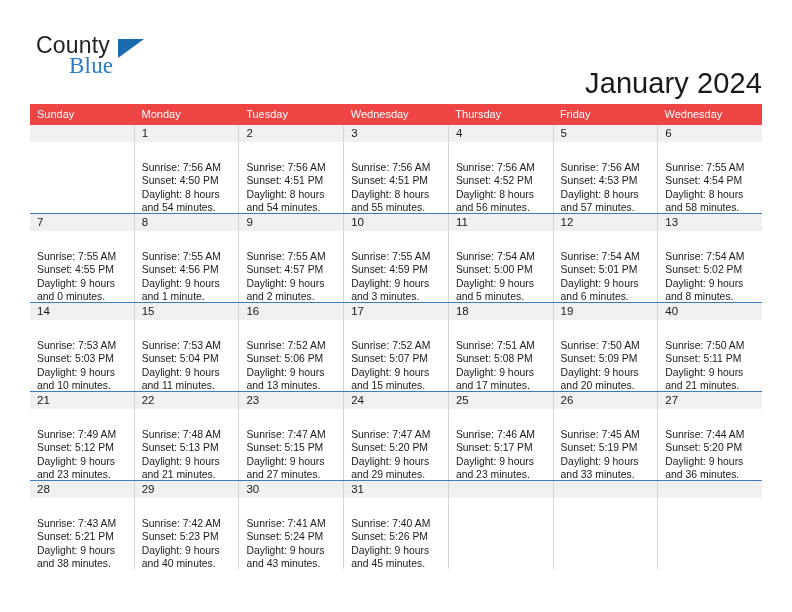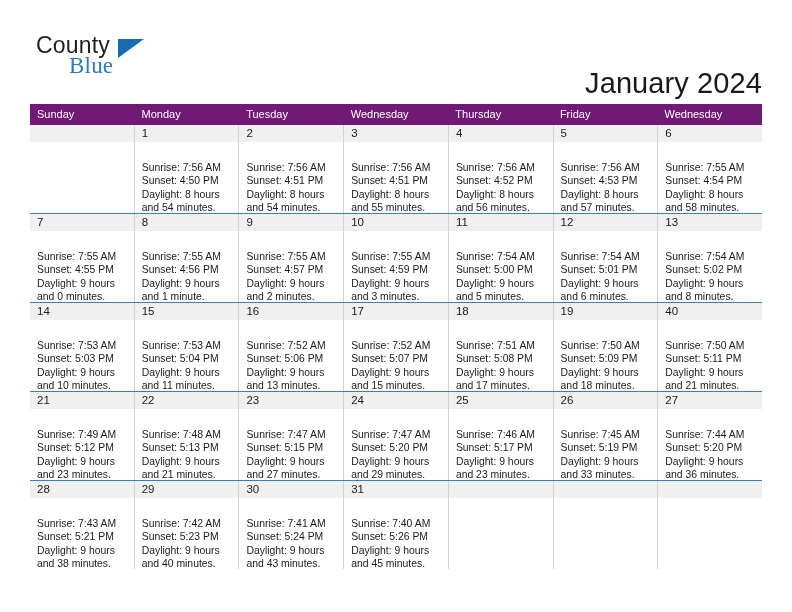--- a/index.html
+++ b/index.html
@@ -89,21 +89,21 @@
   
   .calendar {
     position: absolute;
     left: 30px;
     top: 104px;
     width: 732px;
   }
   .weekday-row {
     display: flex;
     width: 100%;
-    background: #701a75;
+    background: #ef4444;
     height: 21px;
   }
   .weekday {
     flex: 1 1 0;
     color: #ffffff;
     font-size: 11px;
     line-height: 21px;
     padding-left: 7px;
     box-sizing: border-box;
     white-space: nowrap;
@@ -357,21 +357,21 @@
               <div>Daylight: 9 hours</div>
               <div>and 17 minutes.</div>
             </div>
           </div>
           <div class="day-cell">
             <div class="day-number">19</div>
             <div class="day-info">
               <div>Sunrise: 7:50 AM</div>
               <div>Sunset: 5:09 PM</div>
               <div>Daylight: 9 hours</div>
-              <div>and 18 minutes.</div>
+              <div>and 20 minutes.</div>
             </div>
           </div>
           <div class="day-cell">
             <div class="day-number">40</div>
             <div class="day-info">
               <div>Sunrise: 7:50 AM</div>
               <div>Sunset: 5:11 PM</div>
               <div>Daylight: 9 hours</div>
               <div>and 21 minutes.</div>
             </div>

